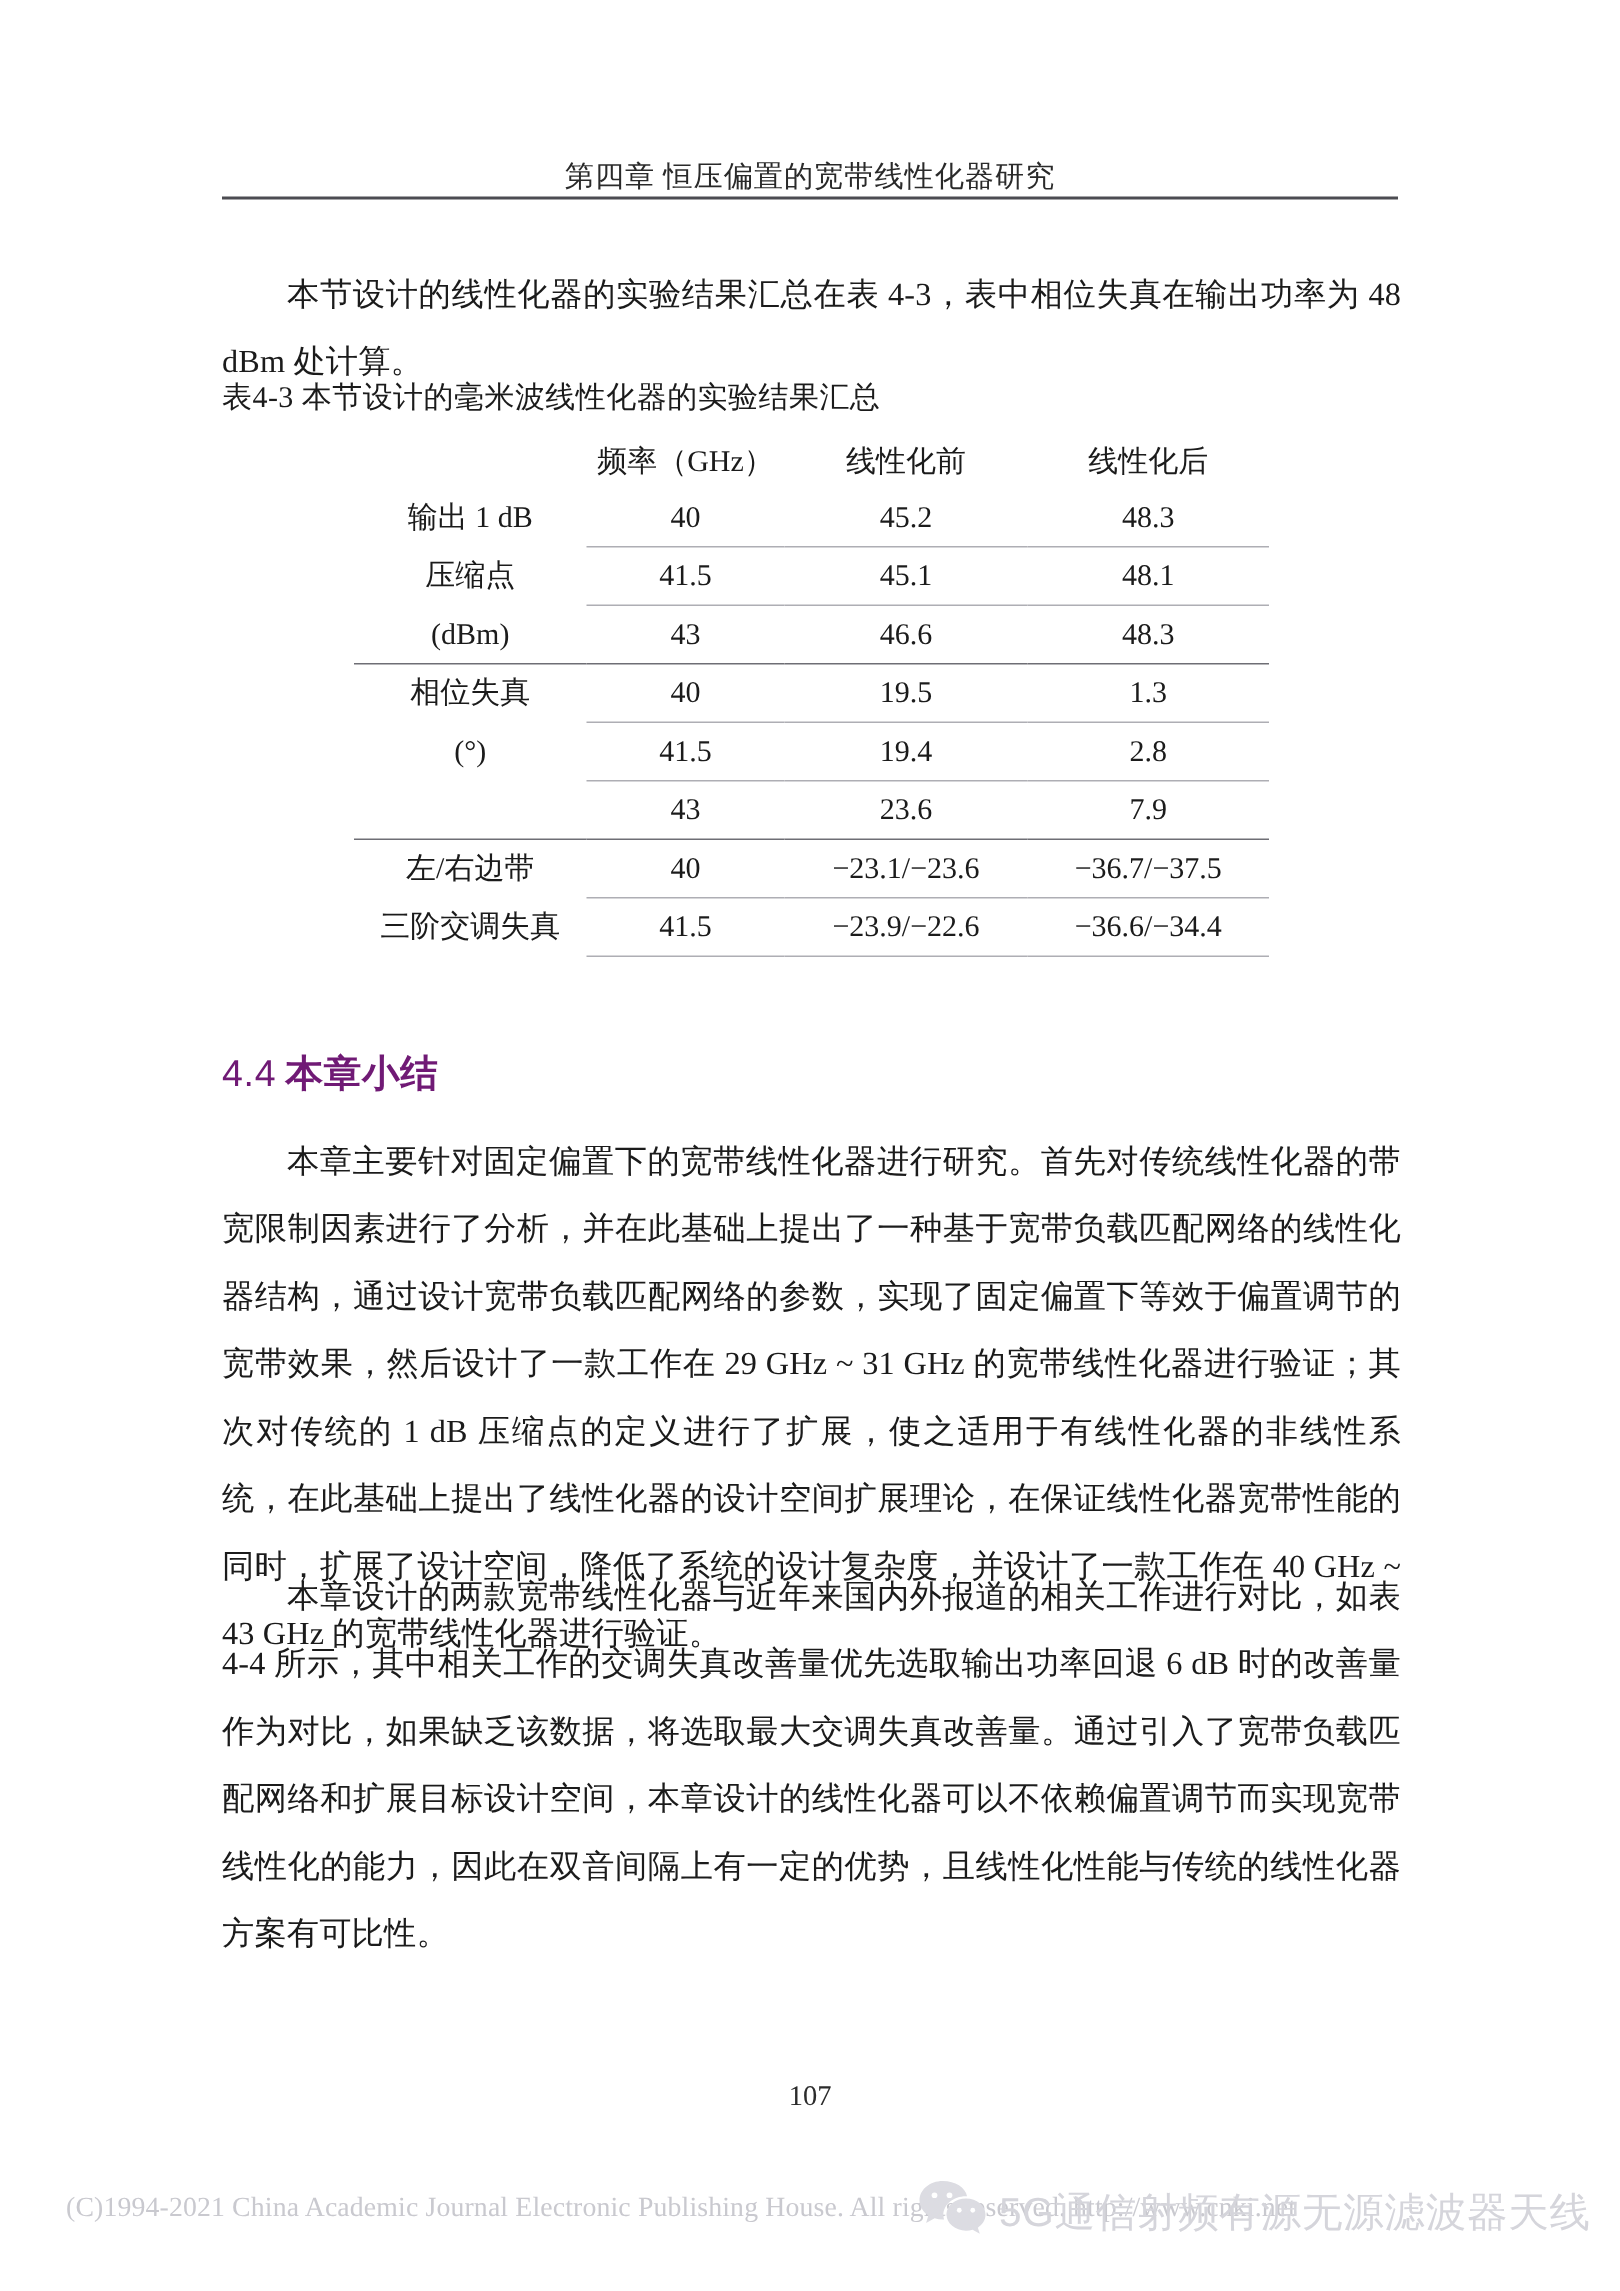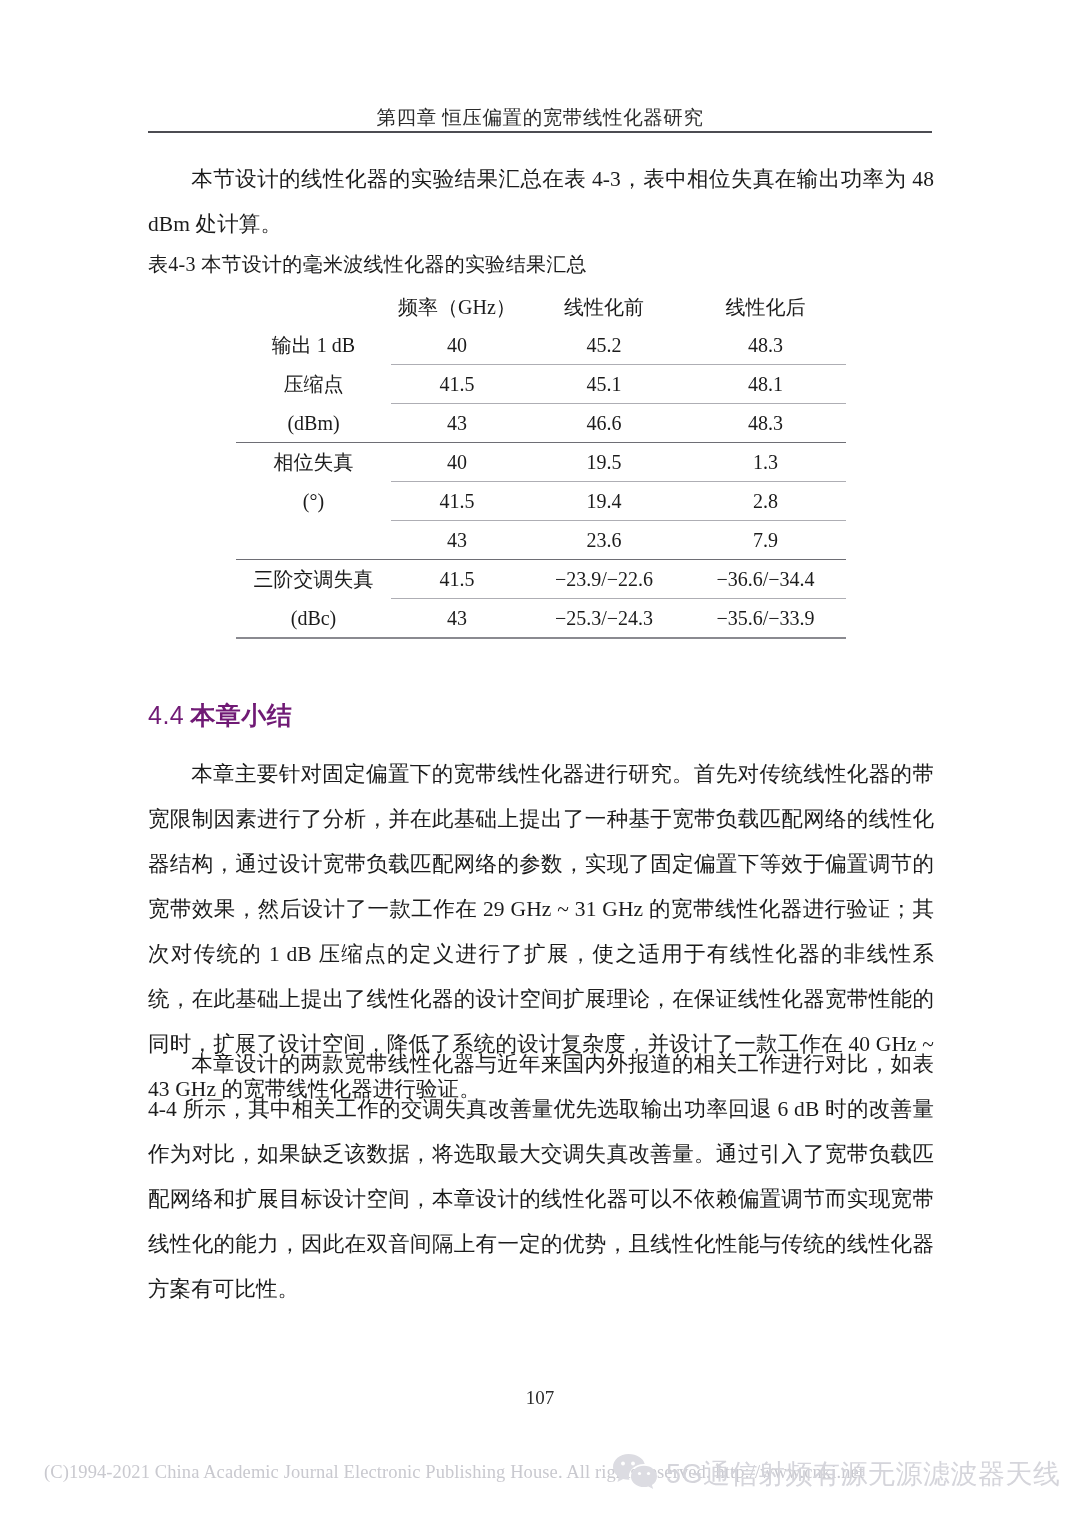--- a/index.html
+++ b/index.html
@@ -50,21 +50,21 @@
     width: 786px;
     font-size: 21.5px;
     line-height: 45px;
     text-align: justify;
     text-justify: inter-ideograph;
     color: #1b1b1b;
     letter-spacing: 0.1px;
   }
   .para .indent { display: inline-block; width: 2em; }
 
-  #intro-para { top: 157px; }
+  #intro-para { top: 174px; }
 
   
   .table-caption {
     position: absolute;
     top: 251px;
     left: 148px;
     width: 786px;
     text-align: left;
     font-size: 20px;
     color: #1b1b1b;
@@ -226,30 +226,30 @@
         <td class="num sub-rule">2.8</td>
       </tr>
       <tr class="rule-group">
         <td class="label-cell"></td>
         <td class="num">43</td>
         <td class="num">23.6</td>
         <td class="num">7.9</td>
       </tr>
 
       <tr>
+        <td class="label-cell">左/右边带</td>
+        <td class="num sub-rule">40</td>
+        <td class="num sub-rule">−23.1/−23.6</td>
+        <td class="num sub-rule">−36.7/−37.5</td>
+      </tr>
+      <tr>
         <td class="label-cell">三阶交调失真</td>
         <td class="num sub-rule">41.5</td>
         <td class="num sub-rule">−23.9/−22.6</td>
         <td class="num sub-rule">−36.6/−34.4</td>
-      </tr>
-      <tr class="rule-bottom">
-        <td class="label-cell">(dBc)</td>
-        <td class="num">43</td>
-        <td class="num">−25.3/−24.3</td>
-        <td class="num">−35.6/−33.9</td>
       </tr>
     </tbody>
   </table>
 
   <div class="section-heading"><span class="sec-num">4.4</span><span>本章小结</span></div>
 
   <div class="para" id="summary-para-1"><span class="indent"></span><span>本章主要针对固定偏置下的宽带线性化器进行研究。首先对传统线性化器的带宽限制因素进行了分析，并在此基础上提出了一种基于宽带负载匹配网络的线性化器结构，通过设计宽带负载匹配网络的参数，实现了固定偏置下等效于偏置调节的宽带效果，然后设计了一款工作在 29 GHz ~ 31 GHz 的宽带线性化器进行验证；其次对传统的 1 dB 压缩点的定义进行了扩展，使之适用于有线性化器的非线性系统，在此基础上提出了线性化器的设计空间扩展理论，在保证线性化器宽带性能的同时，扩展了设计空间，降低了系统的设计复杂度，并设计了一款工作在 40 GHz ~ 43 GHz 的宽带线性化器进行验证。</span></div>
   <div class="para" id="summary-para-2"><span class="indent"></span><span>本章设计的两款宽带线性化器与近年来国内外报道的相关工作进行对比，如表 4-4 所示，其中相关工作的交调失真改善量优先选取输出功率回退 6 dB 时的改善量作为对比，如果缺乏该数据，将选取最大交调失真改善量。通过引入了宽带负载匹配网络和扩展目标设计空间，本章设计的线性化器可以不依赖偏置调节而实现宽带线性化的能力，因此在双音间隔上有一定的优势，且线性化性能与传统的线性化器方案有可比性。</span></div>
 
   <div class="page-number">107</div>

